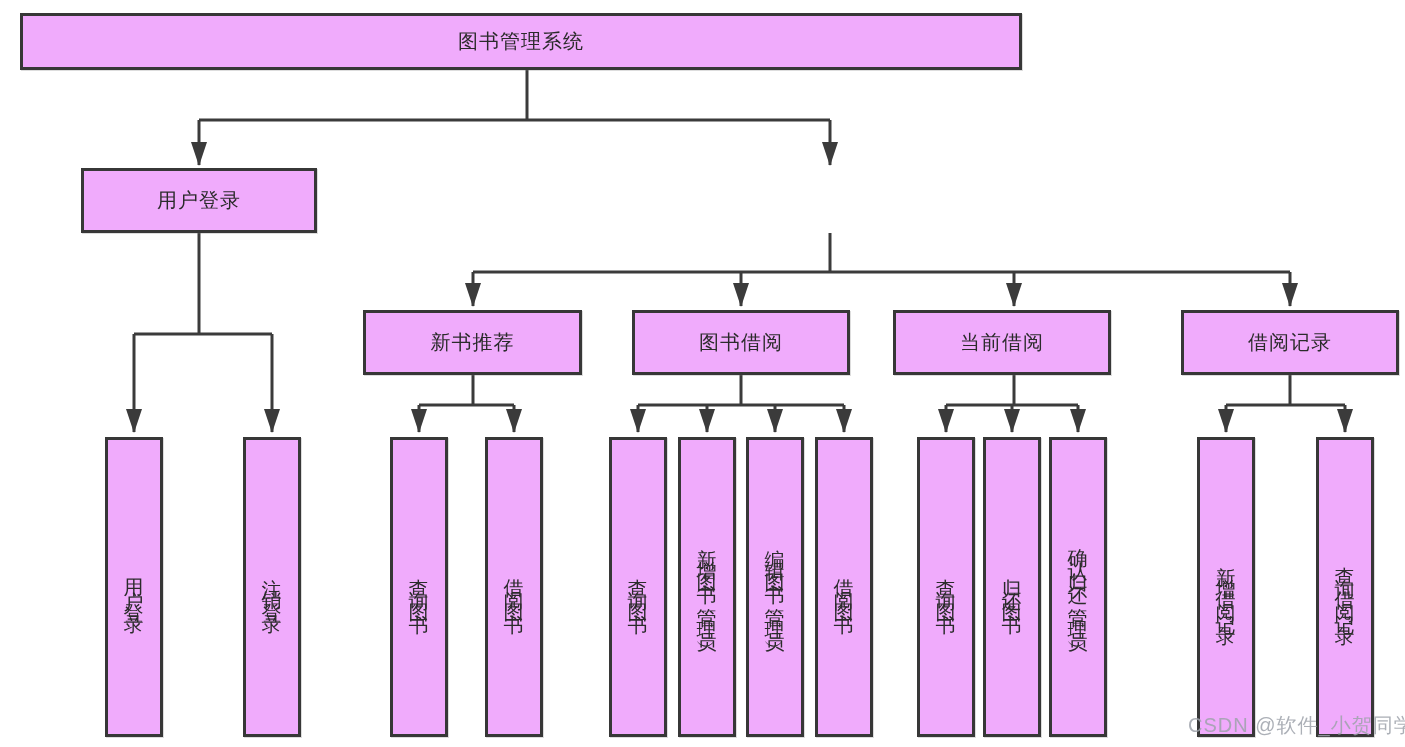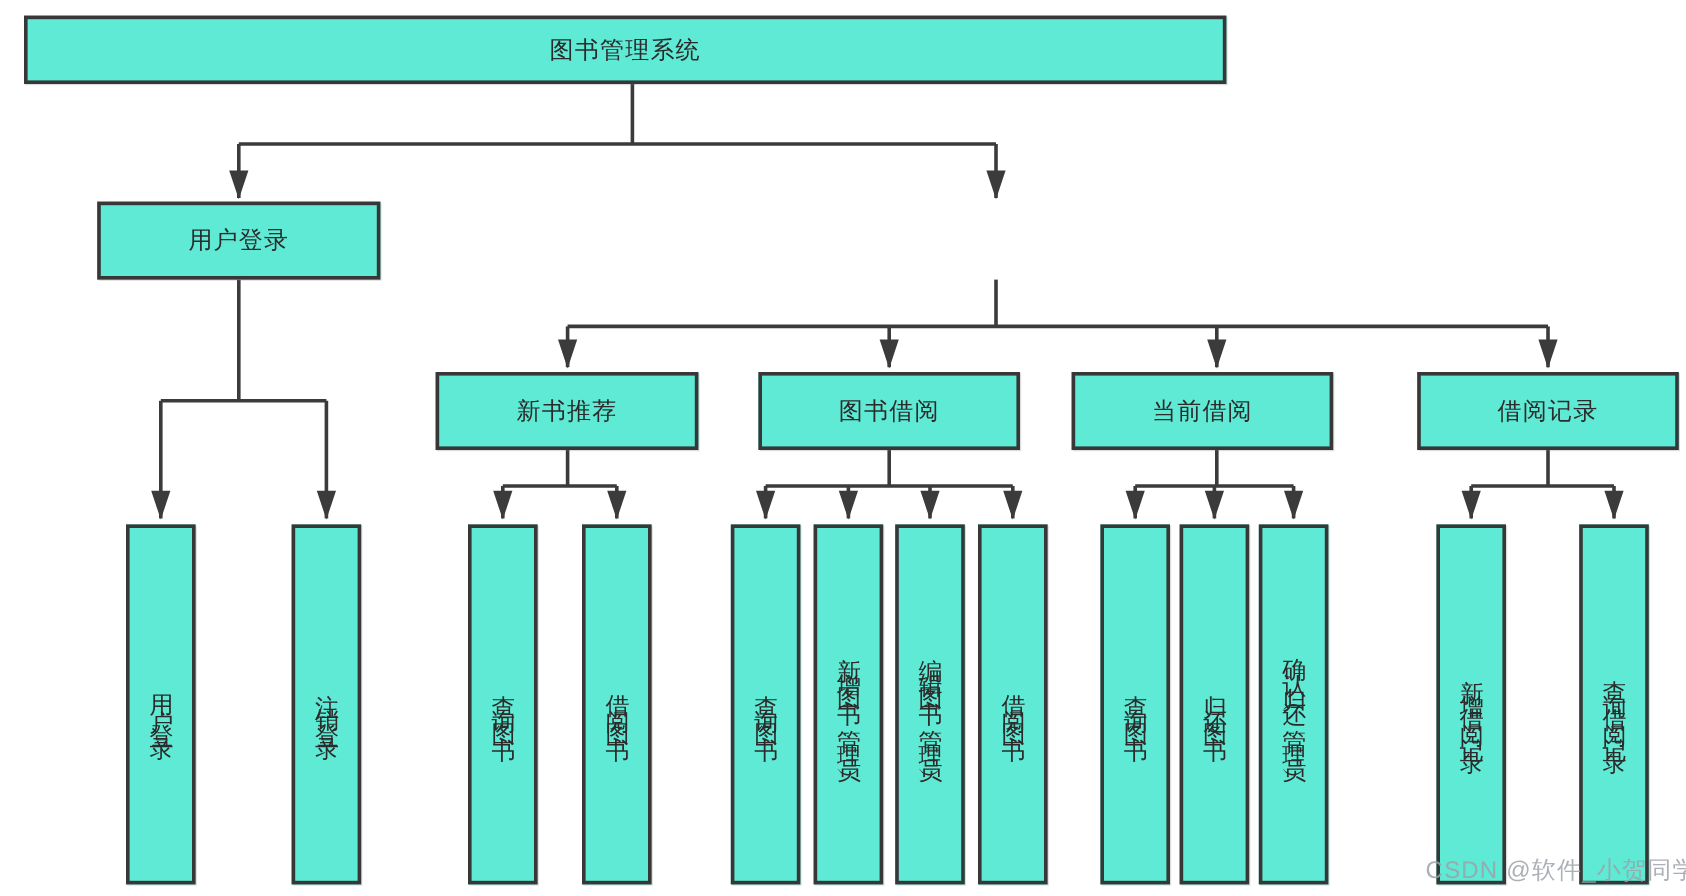--- a/index.html
+++ b/index.html
@@ -18,21 +18,21 @@
   .connectors {
     position: absolute;
     left: 0; top: 0;
     width: 1405px;
     height: 747px;
     z-index: 1;
   }
   .box {
     position: absolute;
     box-sizing: border-box;
-    background: #5eead4;
+    background: #f0abfc;
     border: 3px solid #373737;
     display: flex;
     align-items: center;
     justify-content: center;
     color: #2b2b2b;
     z-index: 2;
     box-shadow: 1px 1px 0 rgba(120,120,120,0.25);
   }
   .hbox {
     font-size: 20px;

